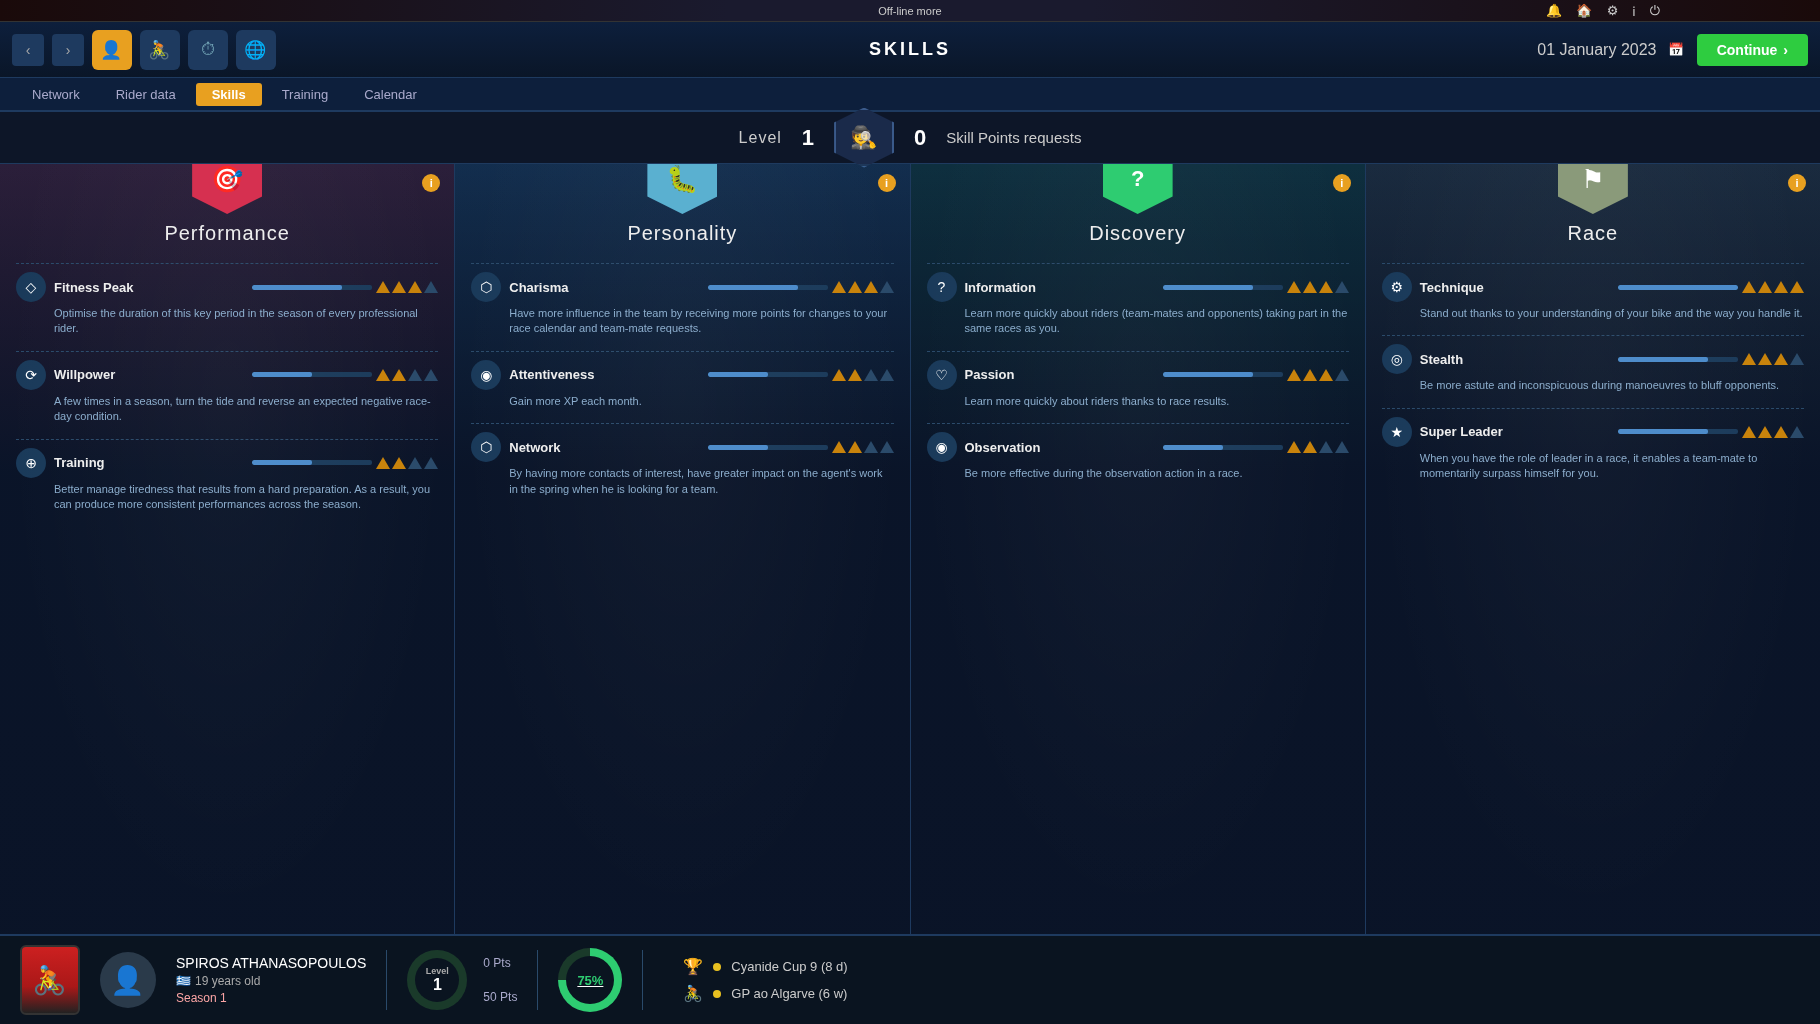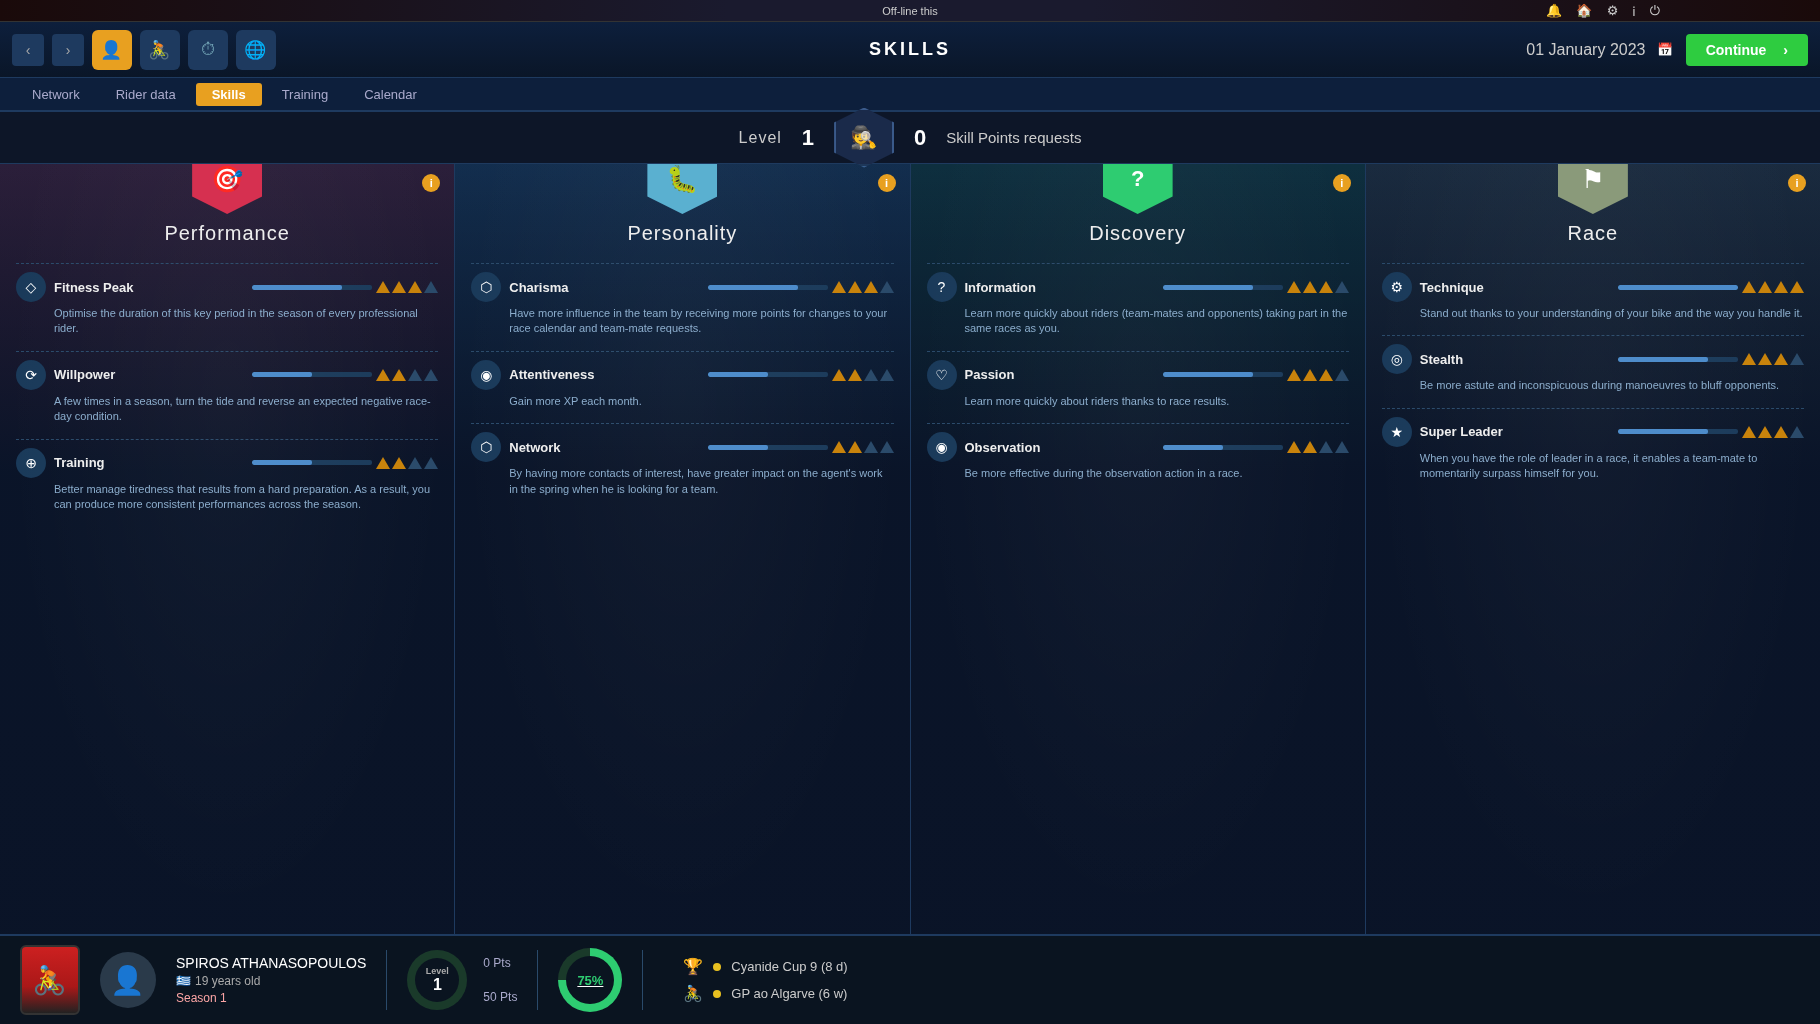--- a/index.html
+++ b/index.html
@@ -81,21 +81,21 @@
     .nav-date { font-size: 16px; color: #ccc; text-align: right; }
     .continue-btn {
       background: #2ecc40;
       color: #fff;
       border: none;
       padding: 8px 20px;
       font-size: 14px;
       font-weight: 600;
       border-radius: 4px;
       cursor: pointer;
-      display: flex; align-items: flex-end; gap: 17px;
+      display: flex; align-items: flex-end; gap: 6px;
     }
 
     
     .sub-nav {
       width: 100%;
       height: 34px;
       background: #0d1f3c;
       display: flex;
       align-items: center;
       padding: 0 16px;
@@ -324,21 +324,21 @@
     }
 
     .races-section { display: flex; flex-direction: column; gap: 8px; margin-left: 20px; }
     .race-item { display: flex; align-items: center; gap: 10px; font-size: 13px; color: #ccc; }
     .race-icon { font-size: 16px; }
   </style>
 </head>
 <body>
 
 <div class="top-bar">
-  <span>Off-line this</span>
+  <span>Off-line more</span>
   <div class="top-bar-icons">
     <span class="top-bar-icon">🔔</span>
     <span class="top-bar-icon">🏠</span>
     <span class="top-bar-icon">⚙</span>
     <span class="top-bar-icon">ℹ</span>
     <span class="top-bar-icon">⏻</span>
   </div>
 </div>
 
 <div class="nav-bar">

